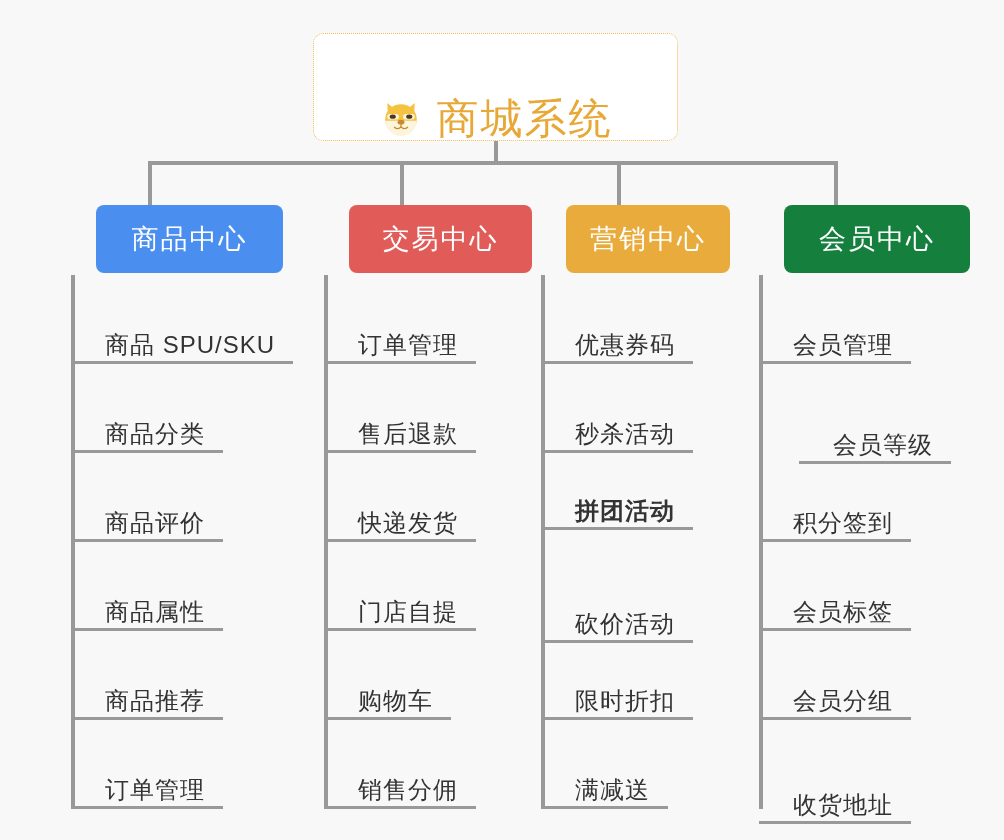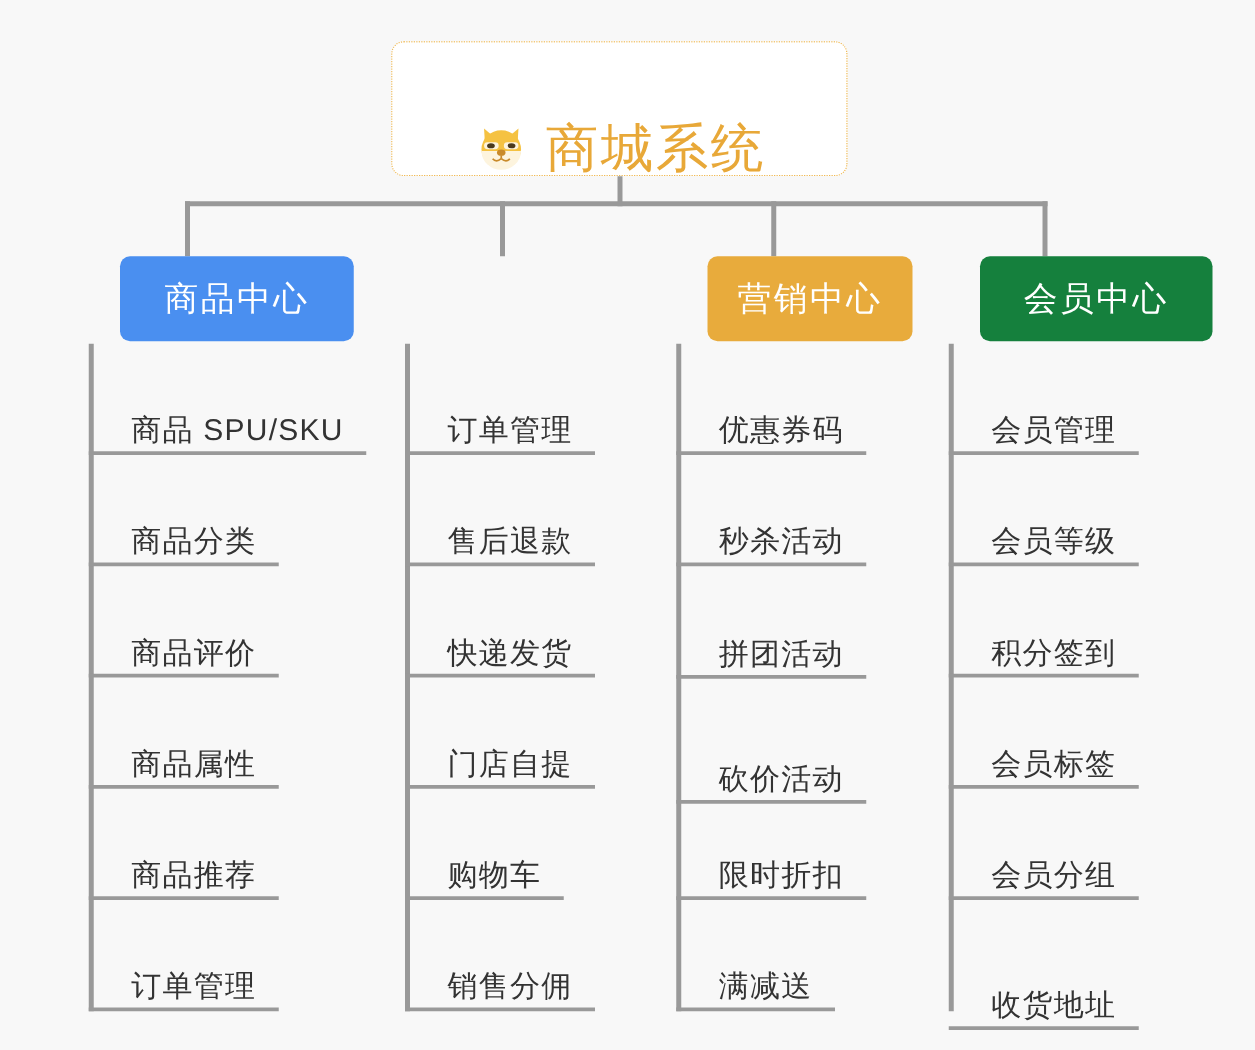--- a/index.html
+++ b/index.html
@@ -148,20 +148,23 @@
   <div class="conn conn-stem" style="left: 494px; top: 141px; height: 24px; background: rgb(153, 153, 153);"></div>
   <div class="conn conn-bar" style="left: 148px; top: 161px; width: 690px; background: rgb(153, 153, 153);"></div>
   <div class="conn conn-stem" style="left: 148px; top: 161px; height: 44px; background: rgb(153, 153, 153);"></div>
   <div class="conn conn-stem" style="left: 400px; top: 161px; height: 44px; background: rgb(153, 153, 153);"></div>
   <div class="conn conn-stem" style="left: 617px; top: 161px; height: 44px; background: rgb(153, 153, 153);"></div>
   <div class="conn conn-stem" style="left: 834px; top: 161px; height: 44px; background: rgb(153, 153, 153);"></div>
 
   <div class="branch" style="left: 57px; top: 205px; width: 187px; background: rgb(74, 143, 240);">
     <span class="branch-label">商品中心</span>
   </div>
+  <div class="branch" style="left: 310px; top: 205px; width: 183px; background: rgb(225, 91, 88);">
+    <span class="branch-label">交易中心</span>
+  </div>
   <div class="branch" style="left: 527px; top: 205px; width: 164px; background: rgb(232, 171, 60);">
     <span class="branch-label">营销中心</span>
   </div>
   <div class="branch" style="left: 745px; top: 205px; width: 186px; background: #15803d;">
     <span class="branch-label">会员中心</span>
   </div>
 
   <div class="leaf-col" style="left:71px;">
     <div class="spine" style="background: rgb(153, 153, 153); height: 534px;"></div>
     <div class="leaf" style="top:0px;">
@@ -207,40 +210,40 @@
   </div>
 
   <div class="leaf-col" style="left:541px;">
     <div class="spine" style="background: rgb(153, 153, 153); height: 534px;"></div>
     <div class="leaf" style="top:0px;">
       <span class="leaf-inner"><span class="leaf-text">优惠券码</span><span class="leaf-underline" style="background: rgb(153, 153, 153);"></span></span>
     </div>
     <div class="leaf" style="top:89px;">
       <span class="leaf-inner"><span class="leaf-text">秒杀活动</span><span class="leaf-underline" style="background: rgb(153, 153, 153);"></span></span>
     </div>
-    <div class="leaf" style="top:179px;">
+    <div class="leaf" style="top:166px;font-weight:bold;">
       <span class="leaf-inner"><span class="leaf-text">拼团活动</span><span class="leaf-underline" style="background: rgb(153, 153, 153);"></span></span>
     </div>
     <div class="leaf" style="top:267px;margin-top:12px;">
       <span class="leaf-inner"><span class="leaf-text">砍价活动</span><span class="leaf-underline" style="background: rgb(153, 153, 153);"></span></span>
     </div>
     <div class="leaf" style="top:356px;">
       <span class="leaf-inner"><span class="leaf-text">限时折扣</span><span class="leaf-underline" style="background: rgb(153, 153, 153);"></span></span>
     </div>
     <div class="leaf" style="top:445px;">
       <span class="leaf-inner"><span class="leaf-text">满减送</span><span class="leaf-underline" style="background: rgb(153, 153, 153);"></span></span>
     </div>
   </div>
 
   <div class="leaf-col" style="left:759px;">
     <div class="spine" style="background: rgb(153, 153, 153); height: 534px;"></div>
     <div class="leaf" style="top:0px;">
       <span class="leaf-inner"><span class="leaf-text">会员管理</span><span class="leaf-underline" style="background: rgb(153, 153, 153);"></span></span>
     </div>
-    <div class="leaf" style="top:89px;">
+    <div class="leaf" style="top:100px;padding-left:40px;">
       <span class="leaf-inner"><span class="leaf-text">会员等级</span><span class="leaf-underline" style="background: rgb(153, 153, 153);"></span></span>
     </div>
     <div class="leaf" style="top:178px;">
       <span class="leaf-inner"><span class="leaf-text">积分签到</span><span class="leaf-underline" style="background: rgb(153, 153, 153);"></span></span>
     </div>
     <div class="leaf" style="top:267px;">
       <span class="leaf-inner"><span class="leaf-text">会员标签</span><span class="leaf-underline" style="background: rgb(153, 153, 153);"></span></span>
     </div>
     <div class="leaf" style="top:356px;">
       <span class="leaf-inner"><span class="leaf-text">会员分组</span><span class="leaf-underline" style="background: rgb(153, 153, 153);"></span></span>

